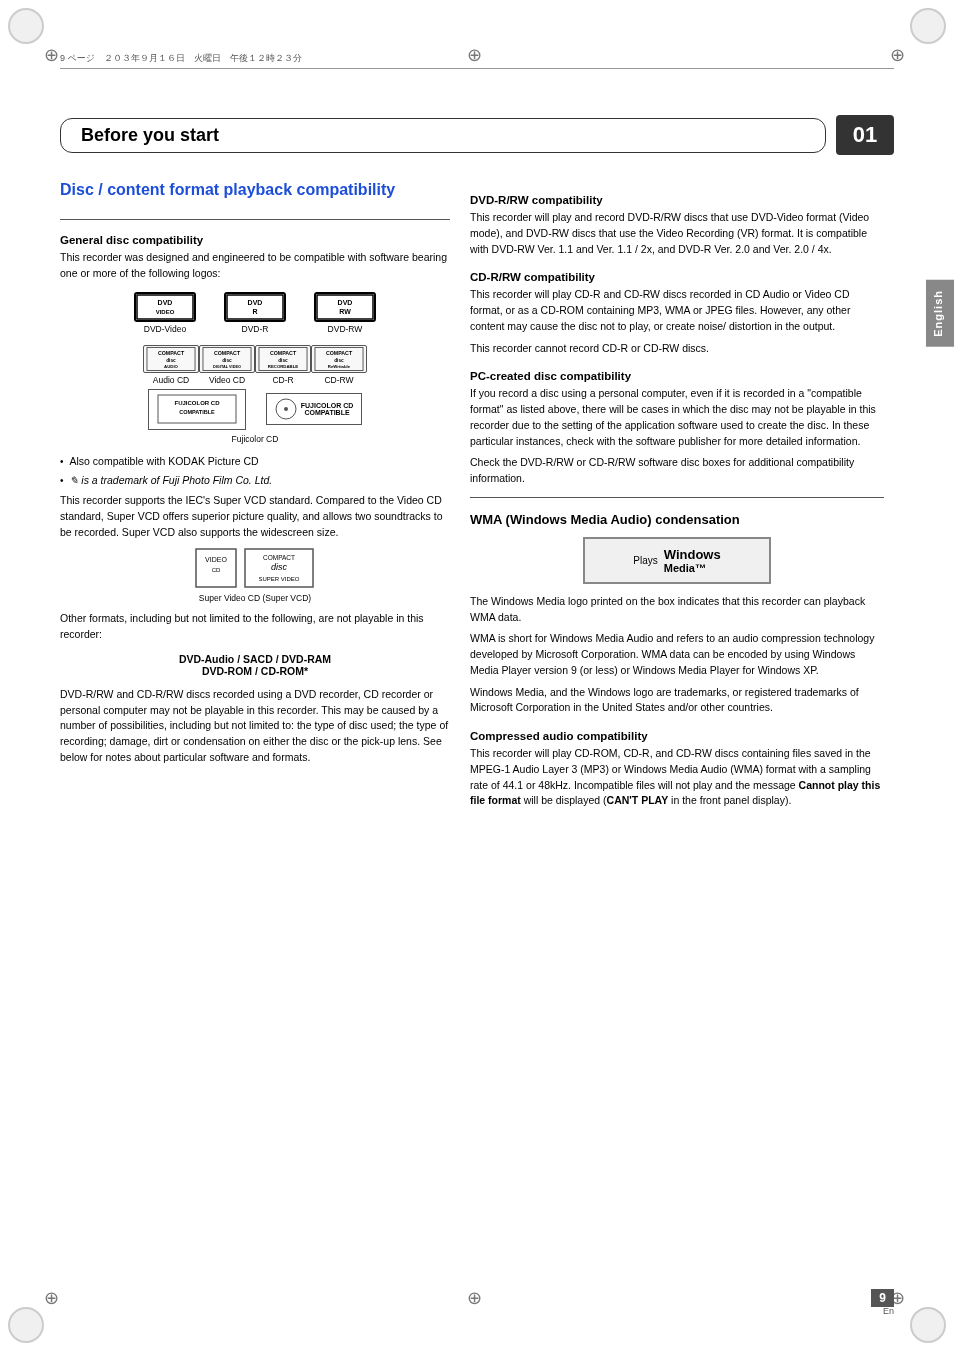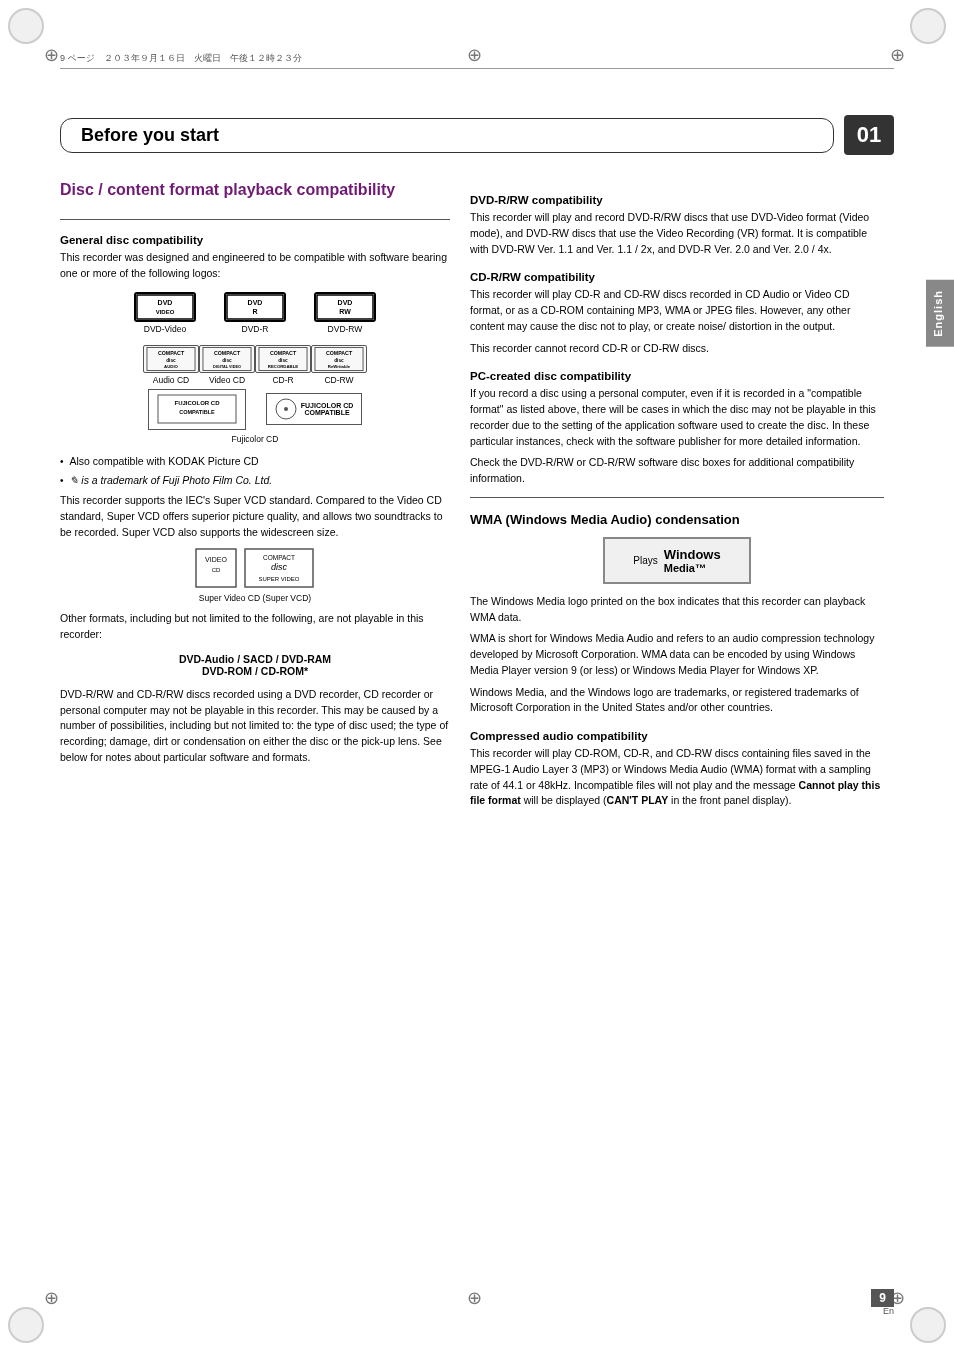--- a/index.html
+++ b/index.html
@@ -60,21 +60,21 @@
       color: #000;
       flex: 1;
       margin-right: 10px;
     }
 
     .chapter-number {
       background: #333;
       color: #fff;
       font-size: 22px;
       font-weight: bold;
-      width: 50px;
+      width: 58px;
       height: 40px;
       display: flex;
       align-items: center;
       justify-content: center;
       border-radius: 4px;
     }
 
     
     .english-sidebar {
       position: absolute;
@@ -111,21 +111,21 @@
     }
 
     
     .right-col {
       flex: 1;
     }
 
     .section-title {
       font-size: 16px;
       font-weight: bold;
-      color: #701a75;
+      color: #1d4ed8;
       margin-bottom: 20px;
       line-height: 1.2;
     }
 
     .subsection-title {
       font-size: 11.5px;
       font-weight: bold;
       color: #000;
       margin-bottom: 4px;
       margin-top: 14px;
@@ -278,21 +278,21 @@
       border: none;
       border-top: 1.5px solid #555;
       margin: 16px 0 10px 0;
     }
 
     
     .wma-logo-box {
       border: 2px solid #888;
       padding: 8px 12px;
       margin: 10px auto;
-      width: 148px;
+      width: 188px;
       display: flex;
       align-items: center;
       justify-content: center;
       background: #f0f0f0;
     }
 
     .plays-text {
       font-size: 10px;
       margin-right: 6px;
     }

